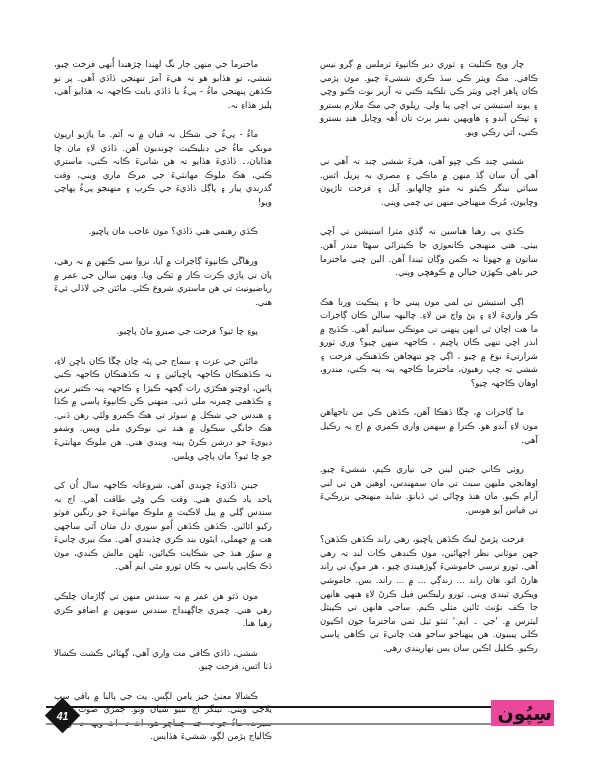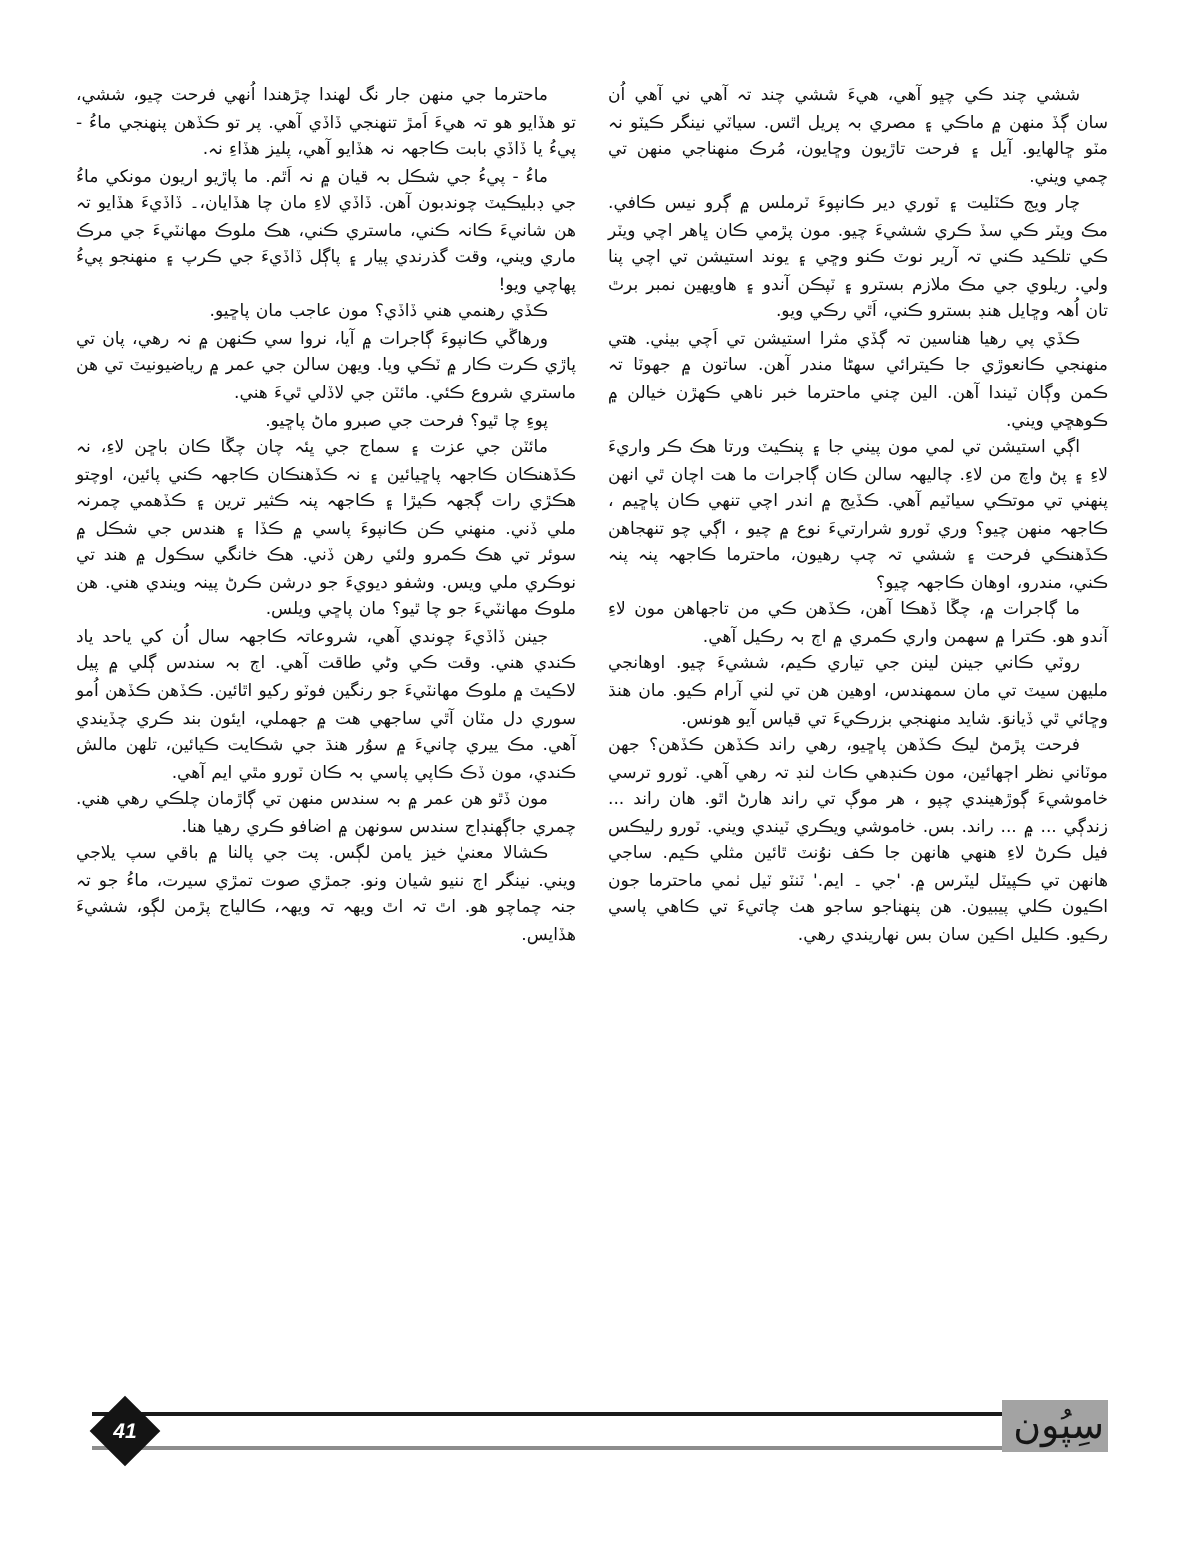--- a/index.html
+++ b/index.html
@@ -36,21 +36,21 @@
     direction: rtl;
   }
   .col {
     flex: 1 1 0;
     min-width: 0;
     direction: rtl;
     text-align: justify;
     text-align-last: right;
   }
   .col p {
-    margin: 0;
+    margin: 16px;
     font-size: 8.55px;
     line-height: 13.55px;
     text-indent: 14px;
     letter-spacing: 0;
     word-spacing: 0.4px;
     hyphens: none;
   }
 
   
   .footer {
@@ -102,56 +102,57 @@
     font-size: 10.5px;
     z-index: 4;
     direction: ltr;
   }
   .masthead {
     position: absolute;
     right: 0;
     top: 0px;
     font-size: 19px;
     line-height: 26px;
-    font-weight: 400;
+    font-weight: 700;
     color: #151515;
     direction: rtl;
     letter-spacing: 1px;
     z-index: 2;
-    background: #a3a3a3;
+    background: #ec4899;
     padding-right: 2px;
     padding-left: 6px;
   }
 </style>
 </head>
 <body>
 
 <div class="page">
 
   <div class="columns">
 
     <div class="col">
+      <p>چار ويج ڪٽليت ۽ ٽوري دير ڪانپوءَ ٽرملس ۾ ڳرو نيس ڪافي. مڪ ويٽر ڪي سڏ ڪري ششيءَ چيو. مون پڙمي ڪان ڀاهر اچي ويٽر ڪي تلڪيد ڪني تہ آرير نوٽ ڪنو وڇي ۽ يوند استيشن تي اچي پنا ولي. ريلوي جي مڪ ملازم بسترو ۽ ٽپڪن آندو ۽ هاويهين نمبر برٿ تان اُهہ وڇايل هنڊ بسترو ڪني، اَٿي رڪي ويو.</p>
       <p>ششي چند ڪي چڀو آهي، هيءَ ششي چند تہ آهي ني آهي اُن سان ڳڏ منهن ۾ ماڪي ۽ مصري بہ پريل اٿس. سياٽي نينگر ڪيٽو نہ مٽو ڇالھايو. آيل ۽ فرحت تاڙيون وڇايون، مُرڪ منهناجي منهن تي چمي ويني.</p>
-      <p>چار ويج ڪٽليت ۽ ٽوري دير ڪانپوءَ ٽرملس ۾ ڳرو نيس ڪافي. مڪ ويٽر ڪي سڏ ڪري ششيءَ چيو. مون پڙمي ڪان ڀاهر اچي ويٽر ڪي تلڪيد ڪني تہ آرير نوٽ ڪنو وڇي ۽ يوند استيشن تي اچي پنا ولي. ريلوي جي مڪ ملازم بسترو ۽ ٽپڪن آندو ۽ هاويهين نمبر برٿ تان اُهہ وڇايل هنڊ بسترو ڪني، اَٿي رڪي ويو.</p>
       <p>ڪڏي پي رهيا هناسين تہ ڳڏي مثرا استيشن تي اَچي بيٺي. هتي منهنجي ڪانعوڙي جا ڪيترائي سهڻا مندر آهن. ساتون ۾ جهوٽا تہ ڪمن وڳان ٽيندا آهن. الين چني ماحترما خبر ناهي ڪهڙن خيالن ۾ ڪوهڇي ويني.</p>
       <p>اڳي استيشن تي لمي مون پيني جا ۽ پنڪيٽ ورتا هڪ ڪر واريءَ لاءِ ۽ پڻ واچ من لاءِ. چاليهہ سالن ڪان ڳاجرات ما هت اچان ٿي انهن پنهني تي موتڪي سياٽيم آهي. ڪڏيج ۾ اندر اچي تنهي ڪان پاڇيم ، ڪاجهہ منهن چيو؟ وري ٽورو شرارتيءَ نوع ۾ چيو ، اڳي چو تنهجاهن ڪڏهنڪي فرحت ۽ ششي تہ چپ رهيون، ماحترما ڪاجهہ پنہ پنہ ڪني، مندرو، اوهان ڪاجهہ چيو؟</p>
       <p>ما ڳاجرات ۾، چڱا ڏهڪا آهن، ڪڏهن ڪي من تاجهاهن مون لاءِ آندو هو. ڪترا ۾ سهمن واري ڪمري ۾ اڄ بہ رڪيل آهي.</p>
       <p>روٽي ڪاني جينن لينن جي تياري ڪيم، ششيءَ چيو. اوهانجي مليهن سيٽ تي مان سمهندس، اوهين هن تي لني آرام ڪيو. مان هنڌ وڇائي ٿي ڏيانوَ. شايد منهنجي بزرڪيءَ تي قياس آيو هونس.</p>
       <p>فرحت پڙمڻ ليڪ ڪڏهن پاڇيو، رهي راند ڪڏهن ڪڏهن؟ جهن موٽاني نظر اڄهائين، مون ڪنڊهي ڪاٺ لنڊ تہ رهي آهي. ٽورو ترسي خاموشيءَ ڳوڙهيندي چپو ، هر موڳ تي راند هارڻ اٿو. هان راند ... زندڳي ... ۾ ... راند. بس. خاموشي ويڪري ٽيندي ويني. ٽورو رليڪس فيل ڪرڻ لاءِ هنهي هانهن جا ڪف نوُنٽ ٿائين مثلي ڪيم. ساجي هانهن تي ڪپيٽل ليٽرس ۾. 'جي ۔ ايم.' ٽنٽو ٽيل ٺمي ماحترما جون اڪيون ڪلي پيبيون. هن پنهناجو ساجو هٺ چاتيءَ تي ڪاهي پاسي رڪيو. ڪليل اڪين سان بس نهاريندي رهي.</p>
     </div>
 
     <div class="col">
       <p>ماحترما جي منهن جار نگ لهندا چڙهندا اُنھي فرحت چيو، ششي، تو هڏايو هو تہ هيءَ اَمڙ تنهنجي ڏاڏي آهي. پر تو ڪڏهن پنهنجي ماءُ - پيءُ يا ڏاڏي بابت ڪاجھہ نہ هڏايو آهي، پليز هڏاءِ نہ.</p>
       <p>ماءُ - پيءُ جي شڪل بہ قيان ۾ نہ اَٿم. ما پاڙيو اريون مونکي ماءُ جي ڊبليڪيٽ چوندبون آهن. ڏاڏي لاءِ مان چا هڏايان،۔ ڏاڏيءَ هڏايو تہ هن شانيءَ ڪانہ ڪني، ماستري ڪني، هڪ ملوڪ مهانٽيءَ جي مرڪ ماري ويني، وقت گذرندي پيار ۽ پاڳل ڏاڏيءَ جي ڪرپ ۽ منهنجو پيءُ پھاچي ويو!</p>
       <p>ڪڏي رهنمي هني ڏاڏي؟ مون عاجب مان پاڇيو.</p>
       <p>ورهاڱي ڪانپوءَ ڳاجرات ۾ آيا، نروا سي ڪنهن ۾ نہ رهي، پان تي پاڙي ڪرت ڪار ۾ ٽڪي ويا. ويهن سالن جي عمر ۾ رياضيونيٽ تي هن ماستري شروع ڪئي. مائٽن جي لاڏلي ٿيءَ هني.</p>
       <p>پوءِ چا ٿيو؟ فرحت جي صبرو ماڻ پاڇيو.</p>
       <p>مائٽن جي عزت ۽ سماج جي ڀئہ چان چڱا ڪان باڇن لاءِ، نہ ڪڏهنڪان ڪاجهہ پاڇيائين ۽ نہ ڪڏهنڪان ڪاجهہ ڪني پائين، اوچتو هڪڙي رات ڳجھہ ڪيڙا ۽ ڪاجهہ پنہ ڪثير ترين ۽ ڪڏهمي چمرنہ ملي ڏني. منهني ڪن ڪانپوءَ پاسي ۾ ڪڏا ۽ هندس جي شڪل ۾ سوئر تي هڪ ڪمرو ولئي رهن ڏني. هڪ خانگي سڪول ۾ هند تي نوڪري ملي ويس. وشفو ديويءَ جو درشن ڪرڻ پينہ ويندي هني. هن ملوڪ مهانٽيءَ جو چا ٿيو؟ مان پاڇي ويلس.</p>
       <p>جينن ڏاڏيءَ چوندي آهي، شروعاتہ ڪاجهہ سال اُن کي ياحد ياد ڪندي هني. وقت ڪي وڻي طاقت آهي. اڄ بہ سندس ڳلي ۾ پيل لاڪيٽ ۾ ملوڪ مهانٽيءَ جو رنگين فوٽو ركيو اٿائين. ڪڏهن ڪڏهن اُمو سوري دل مٽان آٿي ساجھي هت ۾ جهملي، ايئون بند ڪري چڏيندي آهي. مڪ ييري چانيءَ ۾ سوُر هنڌ جي شڪايت ڪيائين، تلهن مالش ڪندي، مون ڏڪ ڪاپي پاسي بہ ڪان ٽورو مٿي ايم آهي.</p>
       <p>مون ڏٿو هن عمر ۾ بہ سندس منهن تي ڳاڙمان چلڪي رهي هني. چمري جاڳهنڊاج سندس سونهن ۾ اضافو ڪري رهيا هنا.</p>
+      <p>ششي، ڏاڏي ڪافي مت واري آهي، ڳهٽائي ڪشٽ ڪشالا ڏٺا اٿس، فرحت چيو.</p>
       <p>ڪشالا معنيٰ خيز يامن لڳس. پت جي پالنا ۾ باقي سپ يلاجي ويني. نينگر اڄ ننيو شيان ونو. جمڙي صوت تمڙي سيرت، ماءُ جو تہ جنہ چماچو هو. اٿ تہ اٿ ويهہ تہ ويهہ، ڪالياج پڙمن لڳو، ششيءَ هڏايس.</p>
     </div>
 
   </div>
 
   <div class="footer">
     <div class="rule-top"></div>
     <div class="rule-bottom"></div>
     <div class="diamond"></div>
     <div class="diamond-label">41</div>

